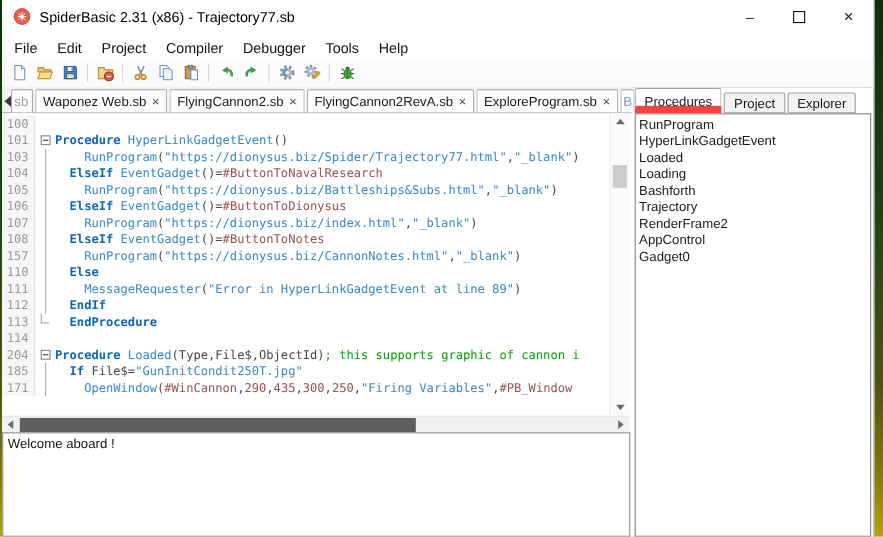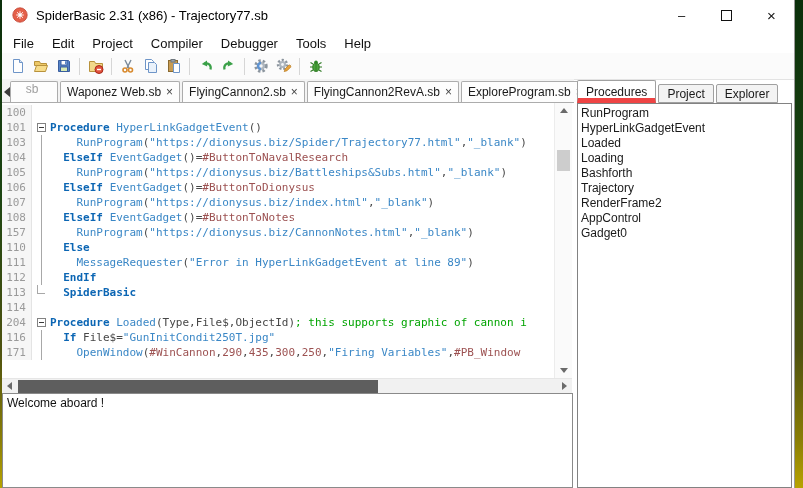--- a/index.html
+++ b/index.html
@@ -32,21 +32,21 @@
   
   .tabstrip{position:absolute;left:0;top:79px;width:572px;height:24px;background:#F3F3F3;
             border-bottom:1px solid #ACACAC;display:flex;align-items:flex-end;box-sizing:border-box;padding-left:2px;}
   .tab-scroll{width:16px;height:20px;display:flex;align-items:center;justify-content:center;}
   .tri-l{width:0;height:0;border-top:5px solid transparent;border-bottom:5px solid transparent;border-right:6px solid #3A3A3A;}
   .tri-r{width:0;height:0;border-top:5px solid transparent;border-bottom:5px solid transparent;border-left:6px solid #3A3A3A;}
   .tri-d{width:0;height:0;border-left:5px solid transparent;border-right:5px solid transparent;border-top:6px solid #4A4A4A;}
   .tab{height:21px;box-sizing:border-box;border:1px solid #ACACAC;border-bottom:none;border-radius:2px 2px 0 0;
        background:#FDFDFD;padding:0 6px;margin-right:2px;display:flex;align-items:center;gap:5px;
        font-size:12px;color:#1A1A1A;white-space:nowrap;}
-  .tab.partial-left{width:48px;overflow:hidden;color:#9E9E9E;padding-left:2px;flex-direction:column;}
+  .tab.partial-left{width:20px;overflow:hidden;color:#9E9E9E;padding-left:2px;}
   .tab.partial-left .tab-close{color:#ABABAB;}
   .tab.partial-right{width:13px;overflow:hidden;color:#8E9AAE;padding:0 2px;}
   .tab-close{font-size:12px;color:#444;line-height:1;}
   .tab-nav{margin-left:auto;display:flex;align-items:center;gap:8px;padding-right:6px;align-self:center;}
 
   
   .editor-wrap{position:absolute;left:0;top:103px;width:570px;height:275px;background:#fff;display:flex;overflow:hidden;}
   .code-view{flex:1;overflow:hidden;padding-top:2px;font:11px/15px "DejaVu Sans Mono",monospace;}
   .crow{display:flex;height:15px;}
   .ln{width:30px;flex:0 0 30px;text-align:right;padding-right:5px;color:#9A9A9A;background:#F6F6F6;border-right:1px solid #E4E4E4;box-sizing:border-box;}
@@ -82,21 +82,21 @@
 
   
   .logpanel{position:absolute;left:0;top:393px;width:571px;height:95px;box-sizing:border-box;
             background:#fff;border:1px solid #8A8A8A;font-size:12px;color:#111;padding:2px 4px;}
 
   
   .rpanel{position:absolute;left:573px;top:79px;width:220px;height:409px;}
   .ptabs{height:24px;display:flex;align-items:flex-end;padding-left:2px;}
   .ptab{box-sizing:border-box;font-size:12px;color:#1A1A1A;border:1px solid #A0A0A0;border-radius:2px 2px 0 0;
         background:#F3F3F3;padding:2px 8px 3px;margin-right:2px;height:19px;white-space:nowrap;}
-  .ptab.active{background:#FFF;height:23px;padding-top:4px;position:relative;z-index:2;border-bottom:5px solid #ef4444;}
+  .ptab.active{background:#FFF;height:23px;padding-top:4px;position:relative;z-index:2;border-bottom:7px solid #ef4444;}
   .plist{position:absolute;left:2px;top:24px;width:215px;bottom:0;box-sizing:border-box;background:#fff;
          border:1px solid #828282;padding:2px 0 0 3px;overflow:hidden;}
   .proc-item{font-size:12px;line-height:15px;color:#1A1A1A;white-space:nowrap;}
 </style>
 </head>
 <body>
 
 <div class="desktop"></div>
 
 <div class="window">
@@ -379,36 +379,36 @@
           <span class="fold">
             <span class="fold-vline"></span>
           </span>
           <span class="src"><span class="tk-p">  </span><span class="tk-k">EndIf</span></span>
         </div>
         <div class="crow">
           <span class="ln">113</span>
           <span class="fold">
             <span class="fold-endln"></span>
           </span>
-          <span class="src"><span class="tk-p">  </span><span class="tk-k">SpiderBasic</span></span>
+          <span class="src"><span class="tk-p">  </span><span class="tk-k">EndProcedure</span></span>
         </div>
         <div class="crow">
           <span class="ln">114</span>
           <span class="fold"></span>
           <span class="src"></span>
         </div>
         <div class="crow">
           <span class="ln">204</span>
           <span class="fold">
             <span class="fold-box"></span>
           </span>
           <span class="src"><span class="tk-k">Procedure</span><span class="tk-p"> </span><span class="tk-f">Loaded</span><span class="tk-p">(Type,File$,ObjectId)</span><span class="tk-m">; this supports graphic of cannon i</span></span>
         </div>
         <div class="crow">
-          <span class="ln">116</span>
+          <span class="ln">185</span>
           <span class="fold">
             <span class="fold-vline"></span>
           </span>
           <span class="src"><span class="tk-p">  </span><span class="tk-k">If</span><span class="tk-p"> File$=</span><span class="tk-s">"GunInitCondit250T.jpg"</span></span>
         </div>
         <div class="crow">
           <span class="ln">171</span>
           <span class="fold">
             <span class="fold-vline"></span>
           </span>

